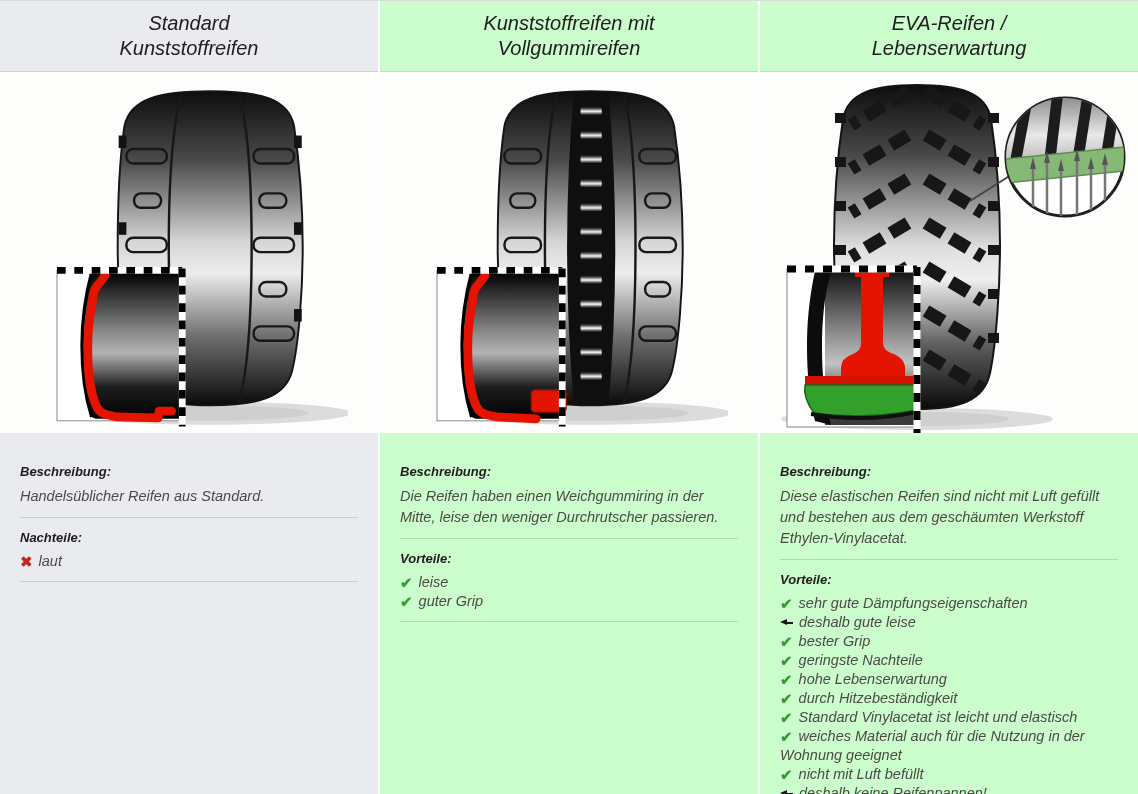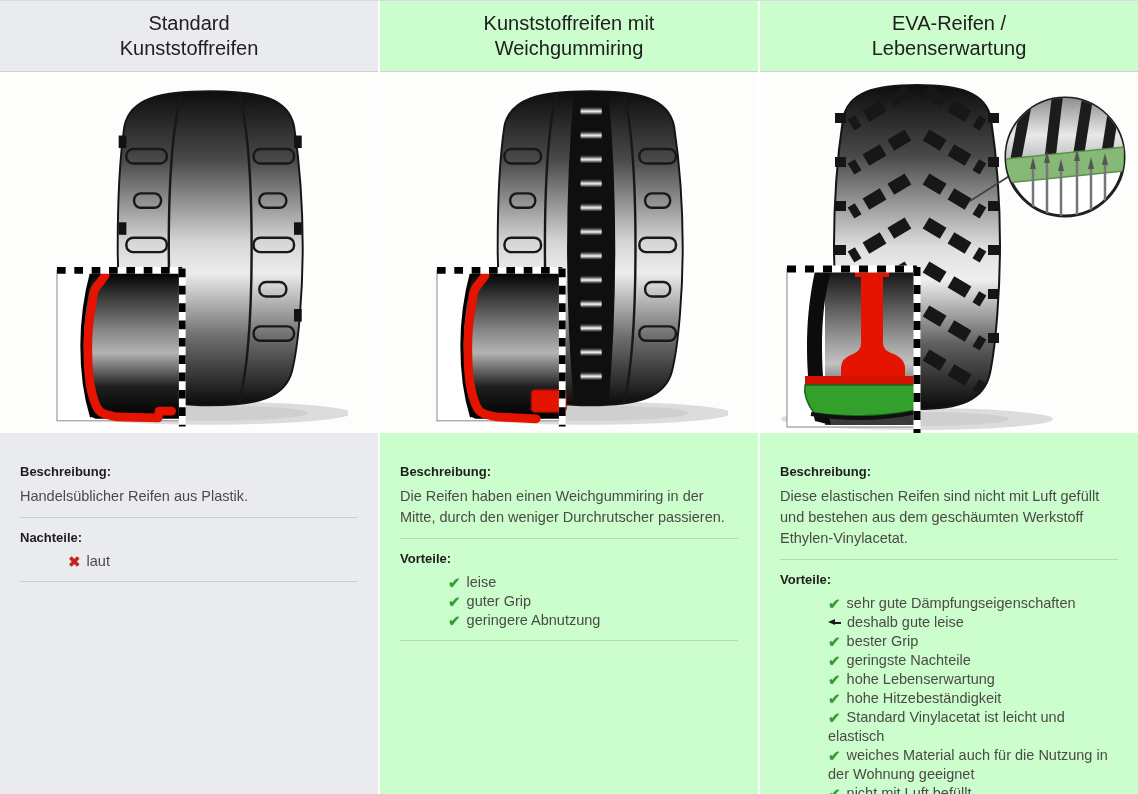--- a/index.html
+++ b/index.html
@@ -5,35 +5,35 @@
   :root{
     --bg-gray:#e9ebee; --bg-green:#ccfdcc; --cell-border:#cdd2d6;
     --text:#4b4b46; --heading:#1d1d1d; --title:#202020;
     --check:#2f9e2f; --cross:#c9211a; --accent-red:#e51400; --eva-green:#33a02c;
     --divider:rgba(0,0,0,.13); --stage-bg:#fdfdfc;
   }
   *{box-sizing:border-box;margin:0;padding:0}
   html,body{width:1138px;height:794px;overflow:hidden;background:#fff;
     font-family:"Liberation Sans","DejaVu Sans",sans-serif;color:var(--text);}
   .board{width:1138px;height:794px;display:grid;grid-template-columns:1fr 1fr 1fr;
-    column-gap:2px;background:#fff;border-top:1px solid #d9dcdf;}
+    column-gap:2px;background:#fff;border-top:1px solid #d9dcdf;font-style:italic;}
   .col{display:flex;flex-direction:column;min-width:0;}
   .col-gray .cell{background:var(--bg-gray);}
   .col-green .cell{background:var(--bg-green);}
   .col-head{height:71px;display:flex;align-items:center;justify-content:center;
     text-align:center;font-size:20px;line-height:25px;color:var(--title);
     border-bottom:1px solid var(--cell-border);white-space:pre-line;}
   .stage{height:361px;background:var(--stage-bg);display:flex;align-items:flex-end;justify-content:center;overflow:hidden;}
   .stage svg{display:block;}
   .info{flex:1;padding:30px 20px 6px 20px;font-size:14.5px;line-height:21px;}
   .info h3{font-size:13px;line-height:18px;font-weight:bold;color:var(--heading);margin-bottom:5px;}
   .info p{margin-bottom:2px;}
   .info hr{border:0;border-top:1px solid var(--divider);margin:10px 0 11px 0;}
   ul.benefits{list-style:none;margin:2px 0 2px 0;}
-  ul.benefits li{line-height:19px;margin-bottom:0;margin-left:48px;}
+  ul.benefits li{line-height:19px;margin-bottom:0;}
   .li-icon{display:inline-block;margin-right:6px;font-weight:bold;font-size:15px;vertical-align:-1px;}
   .icon-check{color:var(--check);text-shadow:0 0 1px rgba(20,80,20,.7);}
   .icon-cross{color:var(--cross);text-shadow:0 0 1px rgba(90,20,10,.7);}
   .icon-arrow{position:relative;width:15px;height:13px;margin-right:4px;vertical-align:-2px;}
   .icon-arrow::before{content:"";position:absolute;left:0;top:3px;width:0;height:0;
     border-top:3.5px solid transparent;border-bottom:3.5px solid transparent;border-right:7px solid #1a1a1a;}
   .icon-arrow::after{content:"";position:absolute;left:6px;top:5.5px;width:7px;height:2.5px;background:#1a1a1a;}
 </style>
 </head>
 <body>
@@ -92,33 +92,33 @@
         <path d="M64,194 c-7,26 -10,50 -10,76 c0,26 3,52 10,74" fill="none" stroke="#000" stroke-width="3.5"></path>
         <path d="M78,197 c-6,10 -12,11 -13,25 c-1,14 -5,18 -5,50 c0,32 3,48 9,61 c4,9 12,9 22,11 l42,1 l1,-7 l13,0" fill="none" style="stroke:var(--accent-red)" stroke-width="9" stroke-linecap="round" stroke-linejoin="round"></path>
         <line x1="28" y1="192" x2="158" y2="192" stroke="#fff" stroke-width="7"></line>
         <line x1="28" y1="192" x2="158" y2="192" stroke="#000" stroke-width="7" stroke-dasharray="9 9"></line>
         <line x1="158" y1="190" x2="158" y2="354" stroke="#fff" stroke-width="7"></line>
         <line x1="158" y1="190" x2="158" y2="354" stroke="#000" stroke-width="7" stroke-dasharray="9 9"></line>
       </svg>
     </div>
     <div class="cell info">
       <h3>Beschreibung:</h3>
-      <p>Handelsüblicher Reifen aus Plastik.</p>
+      <p>Handelsüblicher Reifen aus Standard.</p>
       <hr>
       <h3>Nachteile:</h3>
       <ul class="benefits">
           <li><span class="li-icon icon-cross">✖</span><span>laut</span></li>
         </ul>
       <hr>
     </div>
   </section>
 
   <section class="col col-green">
     <header class="cell col-head">Kunststoffreifen mit
-Weichgummiring</header>
+Vollgummireifen</header>
     <div class="stage" aria-label="plastic-tire-with-soft-rubber-ring-cutaway">
       <svg width="318" height="354" viewBox="0 0 330 354">
         <defs>
           <linearGradient id="t2g" x1="0" y1="0" x2="0" y2="1">
             <stop offset="0" stop-color="#0d0d0d"></stop>
               <stop offset=".22" stop-color="#4a4a4a"></stop>
             <stop offset=".48" stop-color="#d6d6d6"></stop>
               <stop offset=".58" stop-color="#ececec"></stop>
             <stop offset=".78" stop-color="#6f6f6f"></stop>
               <stop offset="1" stop-color="#0a0a0a"></stop>
@@ -169,27 +169,26 @@
         <path d="M78,197 c-6,10 -12,11 -13,25 c-1,14 -5,18 -5,50 c0,32 3,48 9,61 c4,9 12,9 22,11 l40,2" fill="none" style="stroke:var(--accent-red)" stroke-width="9" stroke-linecap="round" stroke-linejoin="round"></path>
         <rect x="126" y="316" width="36" height="23" rx="4" style="fill:var(--accent-red)" stroke="#a31000" stroke-width="1.5"></rect>
         <line x1="28" y1="192" x2="158" y2="192" stroke="#fff" stroke-width="7"></line>
         <line x1="28" y1="192" x2="158" y2="192" stroke="#000" stroke-width="7" stroke-dasharray="9 9"></line>
         <line x1="158" y1="190" x2="158" y2="354" stroke="#fff" stroke-width="7"></line>
         <line x1="158" y1="190" x2="158" y2="354" stroke="#000" stroke-width="7" stroke-dasharray="9 9"></line>
       </svg>
     </div>
     <div class="cell info">
       <h3>Beschreibung:</h3>
-      <p>Die Reifen haben einen Weichgummiring in der Mitte, durch den weniger Durchrutscher passieren.</p>
+      <p>Die Reifen haben einen Weichgummiring in der Mitte, leise den weniger Durchrutscher passieren.</p>
       <hr>
       <h3>Vorteile:</h3>
       <ul class="benefits">
           <li><span class="li-icon icon-check">✔</span><span>leise</span></li>
           <li><span class="li-icon icon-check">✔</span><span>guter Grip</span></li>
-          <li><span class="li-icon icon-check">✔</span><span>geringere Abnutzung</span></li>
         </ul>
       <hr>
     </div>
   </section>
 
   <section class="col col-green">
     <header class="cell col-head">EVA-Reifen /
 Lebenserwartung</header>
     <div class="stage" aria-label="eva-solid-rubber-tire-with-magnifier-and-cutaway">
       <svg width="368" height="354" viewBox="0 0 368 354">
@@ -296,21 +295,21 @@
       <h3>Beschreibung:</h3>
       <p>Diese elastischen Reifen sind nicht mit Luft gefüllt und bestehen aus dem geschäumten Werkstoff Ethylen-Vinylacetat.</p>
       <hr>
       <h3>Vorteile:</h3>
       <ul class="benefits">
           <li><span class="li-icon icon-check">✔</span><span>sehr gute Dämpfungseigenschaften</span></li>
           <li><span class="li-icon icon-arrow"></span><span>deshalb gute leise</span></li>
           <li><span class="li-icon icon-check">✔</span><span>bester Grip</span></li>
           <li><span class="li-icon icon-check">✔</span><span>geringste Nachteile</span></li>
           <li><span class="li-icon icon-check">✔</span><span>hohe Lebenserwartung</span></li>
-          <li><span class="li-icon icon-check">✔</span><span>hohe Hitzebeständigkeit</span></li>
+          <li><span class="li-icon icon-check">✔</span><span>durch Hitzebeständigkeit</span></li>
           <li><span class="li-icon icon-check">✔</span><span>Standard Vinylacetat ist leicht und elastisch</span></li>
           <li><span class="li-icon icon-check">✔</span><span>weiches Material auch für die Nutzung in der Wohnung geeignet</span></li>
           <li><span class="li-icon icon-check">✔</span><span>nicht mit Luft befüllt</span></li>
           <li><span class="li-icon icon-arrow"></span><span>deshalb keine Reifenpannen!</span></li>
         </ul>
 
     </div>
   </section>
 
 </div>

